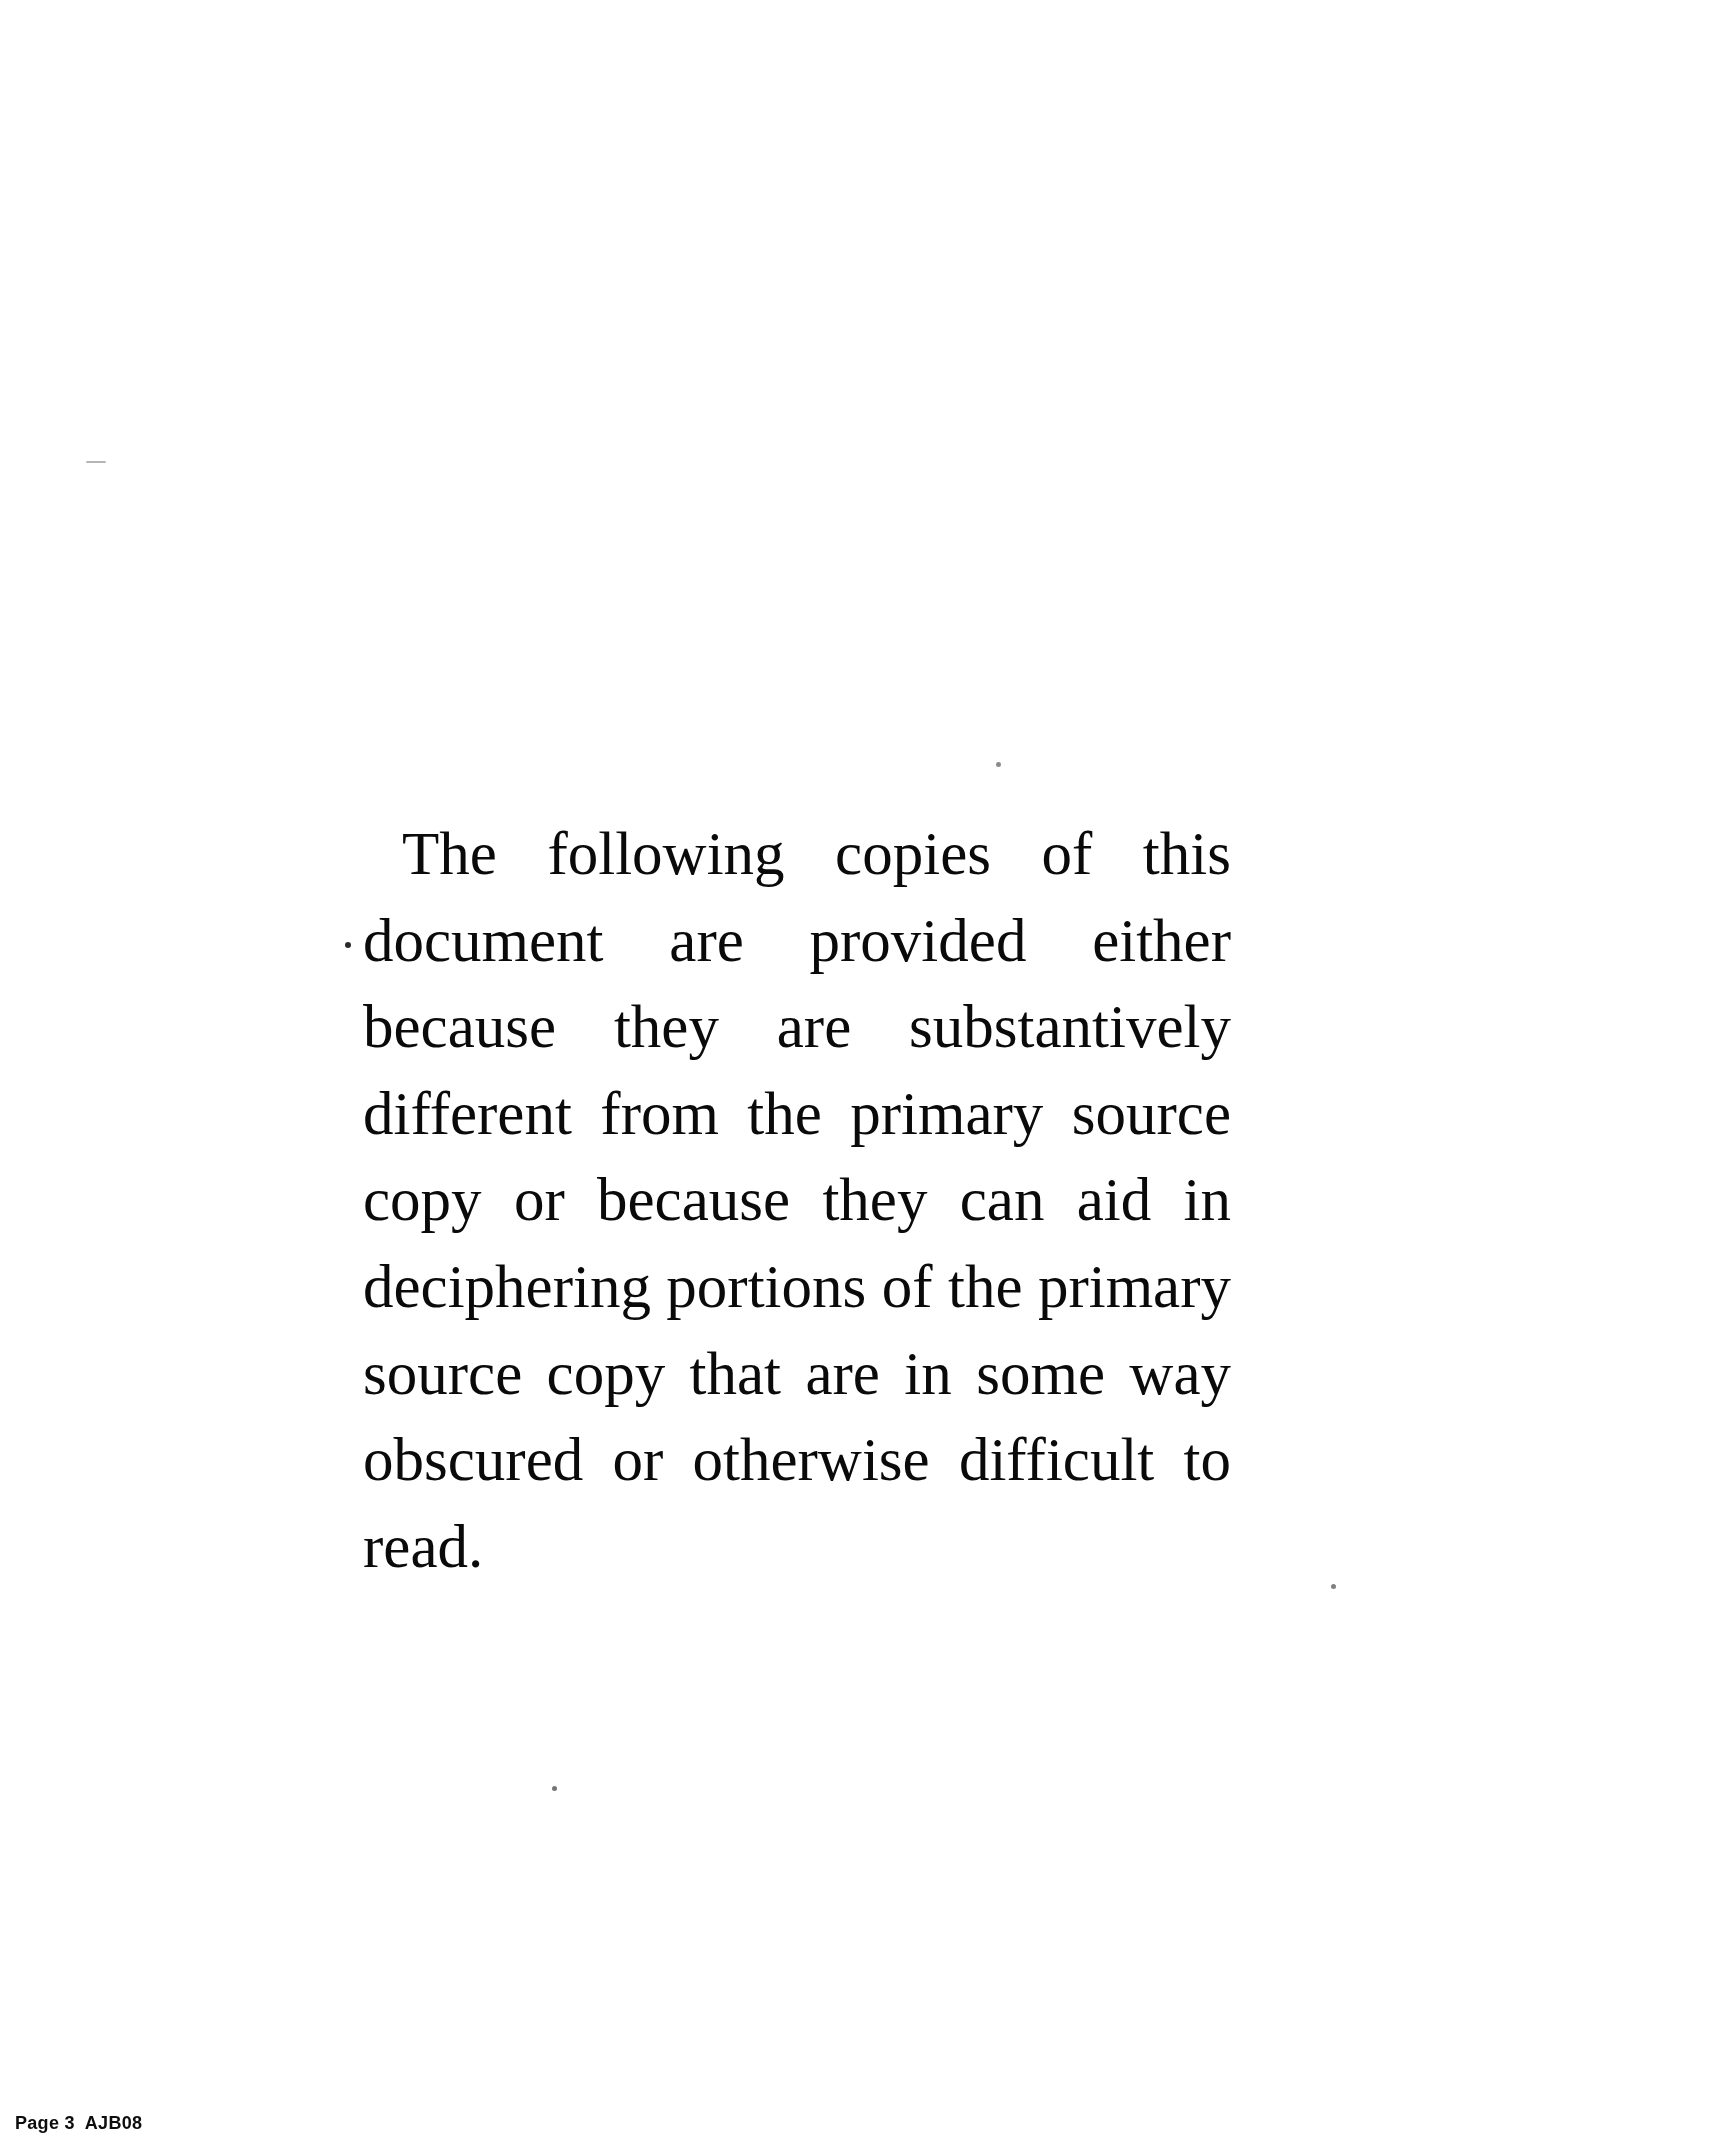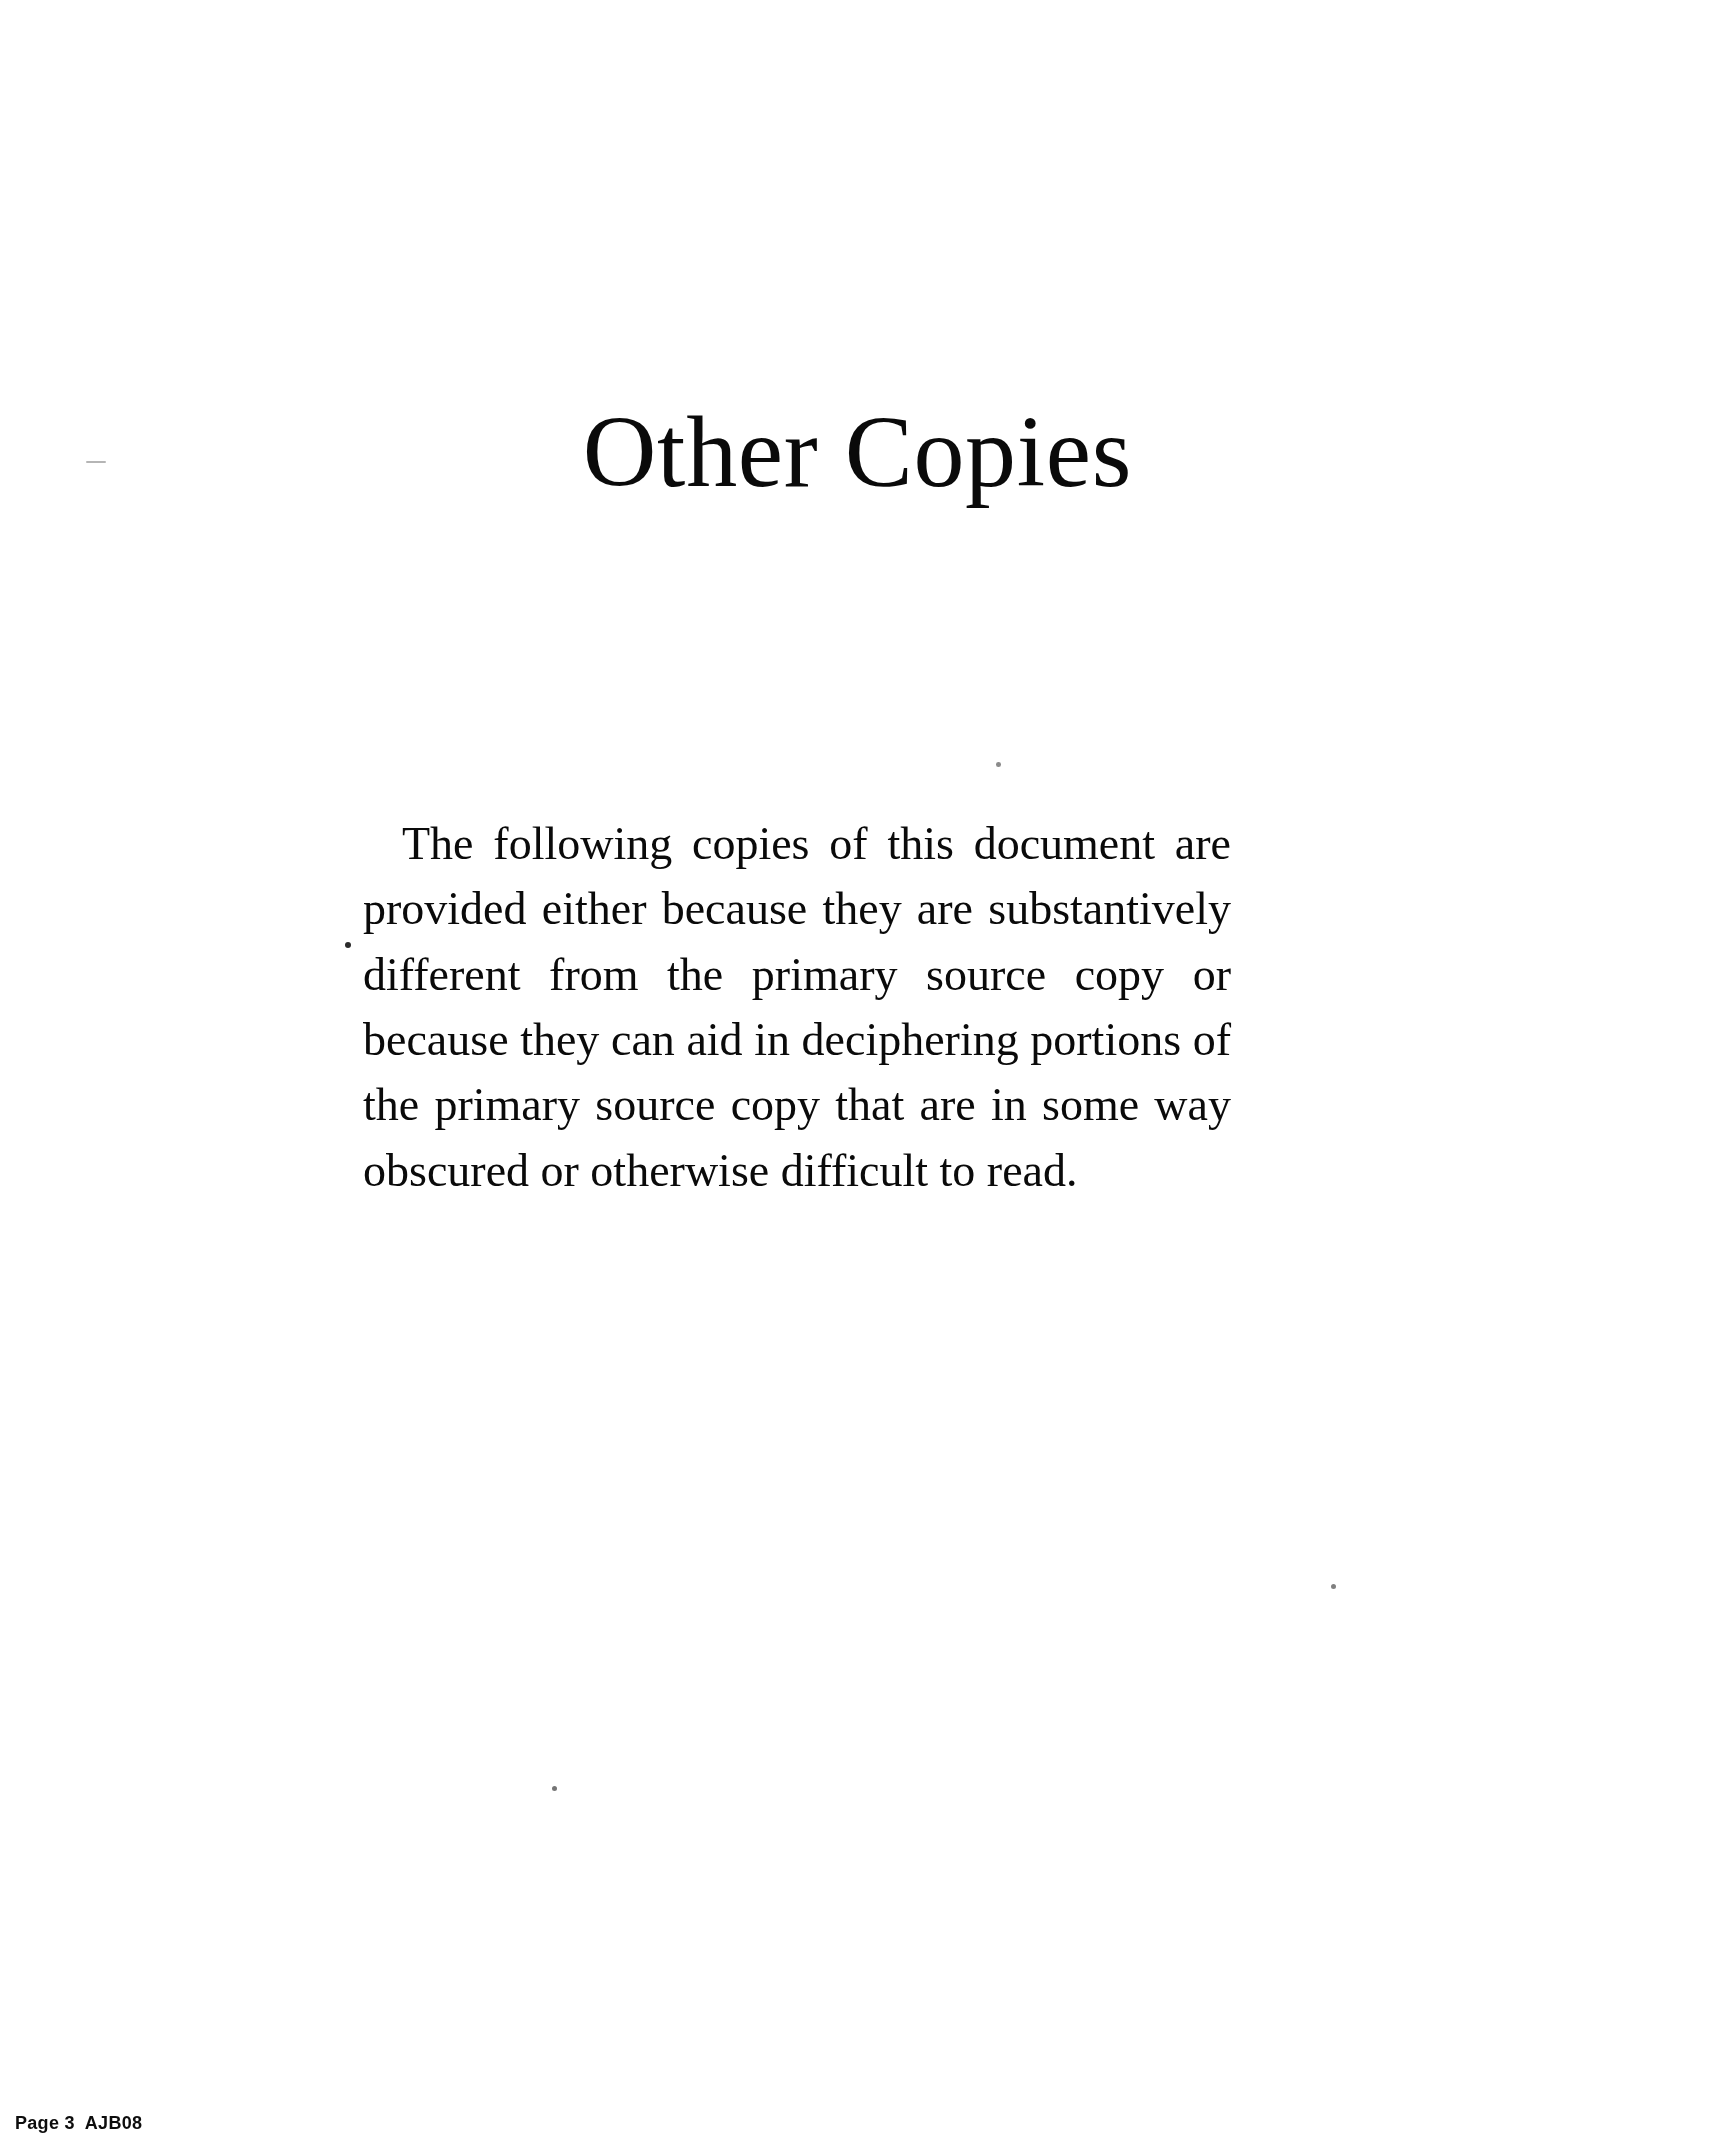--- a/index.html
+++ b/index.html
@@ -35,21 +35,21 @@
     font-weight: 400;
     color: #0a0a0a;
   }
 
   .body-block {
     position: absolute;
     top: 811px;
     left: 363px;
     width: 868px;
     font-family: "Liberation Serif", serif;
-    font-size: 46px;
+    font-size: 61px;
     line-height: 1.42;
     text-align: justify;
     text-indent: 39px;
     color: #0a0a0a;
     
   }
   .body-block > .para {
     margin: 0;
   }
 
@@ -81,21 +81,20 @@
 <body>
 
 <div class="page">
 
   <div class="speck s1"></div>
   <div class="speck s2"></div>
   <div class="speck s3"></div>
   <div class="speck s4"></div>
   <div class="speck s5"></div>
 
-  <h1 class="doc-title">Other Copies</h1>
 
   <div class="body-block">
     <p class="para">The following copies of this document are provided either because they are substantively different from the primary source copy or because they can aid in deciphering portions of the primary source copy that are in some way obscured or otherwise difficult to read.</p>
   </div>
 
   <div class="footer">Page 3  AJB08</div>
 
 </div>
 
 

